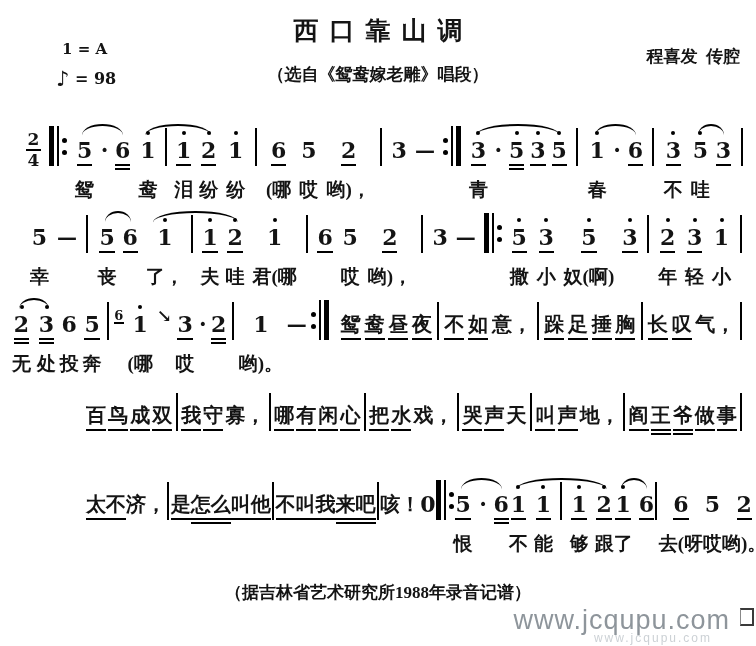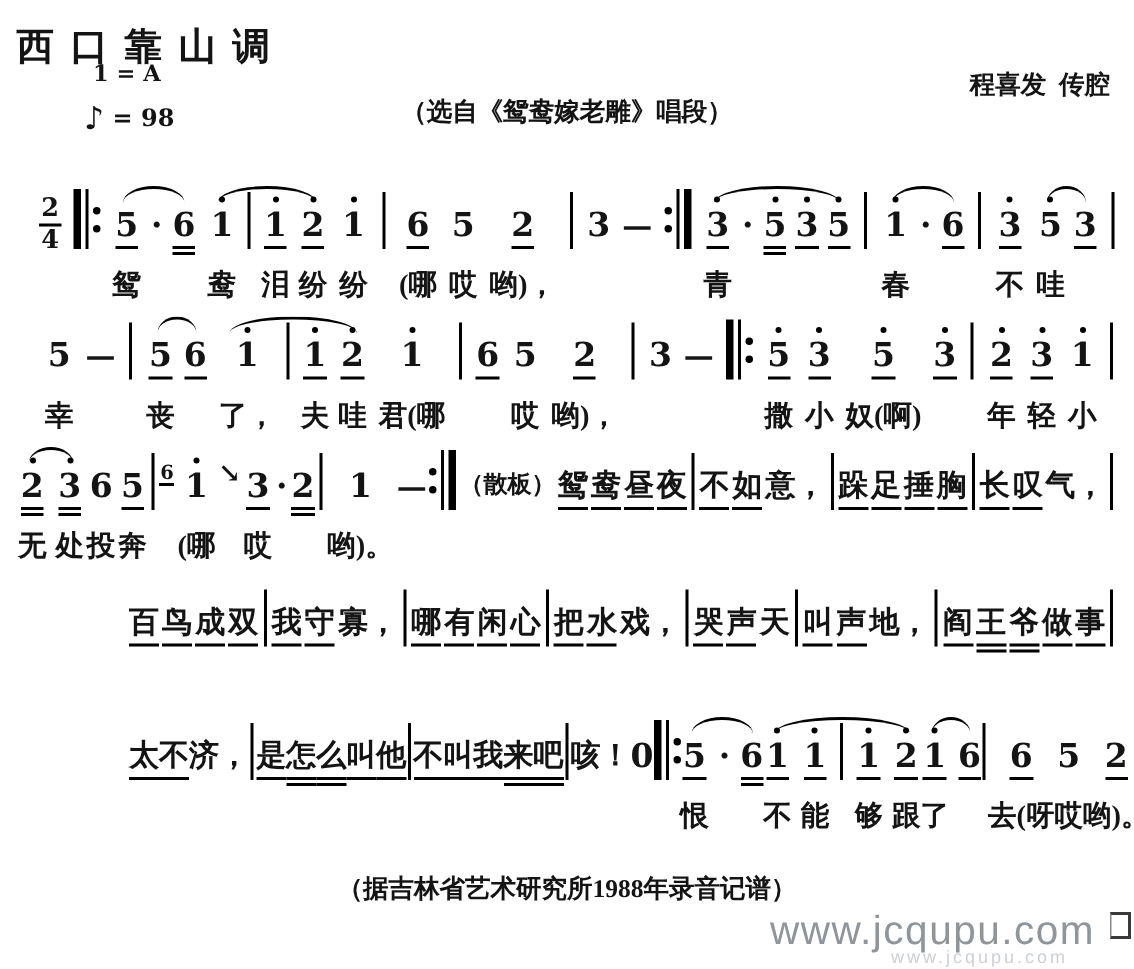--- a/index.html
+++ b/index.html
@@ -1,21 +1,21 @@
 <!DOCTYPE html>
 <html><head>
 <meta charset="utf-8">
 <style>
   html,body{margin:0;padding:0;width:756px;height:646px;background:#ffffff;overflow:hidden;
     font-family:"Liberation Serif","DejaVu Serif",serif;color:#141414;}
   .page{position:relative;width:756px;height:646px;background:#fff;}
 
   
   .header{position:relative;height:122px;}
-  .title{padding-top:14px;font-size:25px;font-weight:bold;letter-spacing:11px;text-indent:11px;}
+  .title{text-align:center;padding-top:14px;font-size:25px;font-weight:bold;letter-spacing:11px;text-indent:11px;}
   .subtitle{text-align:center;margin-top:16px;font-size:17px;font-weight:bold;}
   .keybox{position:absolute;left:62px;top:40px;font-weight:bold;font-family:"DejaVu Serif",serif;}
   .key{font-size:15px;}
   .tempo{font-size:16px;margin-top:8px;margin-left:-6px;}
   .tempo .nglyph{font-size:21px;vertical-align:-2px;}
   .credits{position:absolute;right:16px;top:42px;font-size:17px;font-weight:bold;line-height:30px;}
   .credits div{white-space:pre;margin-left:20px;}
 
   
   .score{padding-top:6px;}
@@ -744,24 +744,20 @@
                 <div class="rdot"></div>
                 <div class="rdot"></div>
               </div>
               <div class="rb-thin"></div>
               <div class="rb-thick"></div>
             </div>
           </div>
           <div class="lyr">&nbsp;</div>
         </div>
         <div class="col txt">
-          <div class="ns">
-            <div class="nv">（散板）</div>
-            <div class="uls"></div>
-          </div>
           <div class="lyr">&nbsp;</div>
         </div>
         <div class="col t">
           <div class="ns">
             <div class="nv">鸳</div>
             <div class="uls">
               <div class="ul"></div>
             </div>
           </div>
           <div class="lyr">&nbsp;</div>

